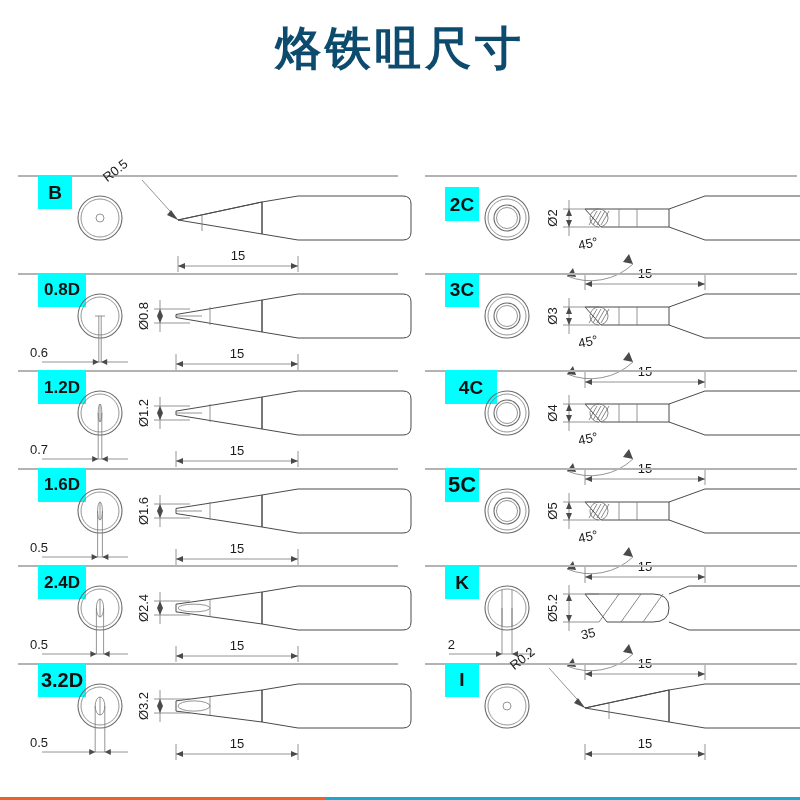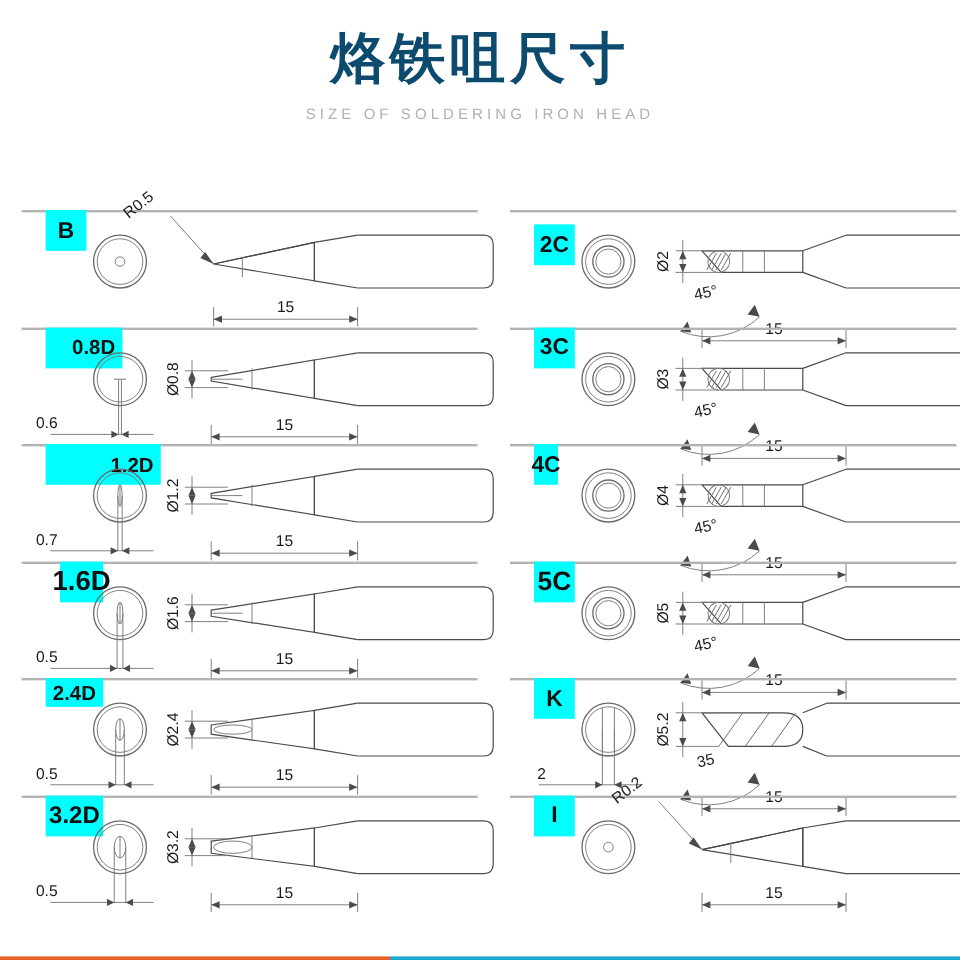--- a/index.html
+++ b/index.html
@@ -43,21 +43,20 @@
   .hatch{stroke:#6b6b6b;stroke-width:0.8;fill:none;}
   .txt{fill:#1b1b1b;font-family:"Liberation Sans","DejaVu Sans",sans-serif;font-size:13px;}
 </style>
 </head>
 <body>
 
 <div id="page">
 
   <div class="header">
     <div class="title">烙铁咀尺寸</div>
-    <div class="subtitle">SIZE OF SOLDERING IRON HEAD</div>
   </div>
 
   <div id="rows-host">
       <div class="row" style="left: 18px; top: 175px; width: 380px; height: 97.5px;">
         <div class="divider" style="width: 380px;"></div>
         <div class="badge" style="left: 20px; top: 0px; width: 34px; height: 34px; font-size: 19px;">B</div>
         <div class="svgwrap">
           <svg width="380" height="97.5" viewBox="0 0 380 97.5">
             <g>
               <circle cx="82" cy="43" r="22" class="ln2"></circle>
@@ -80,21 +79,21 @@
                 <line x1="112" y1="81" x2="112" y2="97" class="thin"></line>
                 <line x1="232" y1="81" x2="232" y2="97" class="thin"></line>
                 <text x="172" y="85" class="txt" text-anchor="middle">15</text>
               </g>
             </g>
           </svg>
         </div>
       </div>
       <div class="row" style="left: 18px; top: 272.5px; width: 380px; height: 97.5px;">
         <div class="divider" style="width: 380px;"></div>
-        <div class="badge" style="left: 20px; top: 0px; width: 48px; height: 34px; font-size: 17px; padding-left: 16px;">0.8D</div>
+        <div class="badge" style="left: 20px; top: 0px; width: 48px; height: 34px; font-size: 17px;">0.8D</div>
         <div class="svgwrap">
           <svg width="380" height="97.5" viewBox="0 0 380 97.5">
             <g>
               <circle cx="82" cy="43" r="22" class="ln2"></circle>
               <circle cx="82" cy="43" r="19" class="thin"></circle>
               <line x1="77" y1="43" x2="87" y2="43" class="thin"></line>
               <line x1="80.8" y1="43" x2="80.8" y2="89" class="thin"></line>
               <line x1="83.2" y1="43" x2="83.2" y2="89" class="thin"></line>
               <line x1="24" y1="89" x2="110" y2="89" class="thin"></line>
               <path d="M74.8,86 L80.8,89 L74.8,92 Z" fill="#4a4a4a" stroke="none"></path>
@@ -120,21 +119,21 @@
                 <line x1="110" y1="81" x2="110" y2="97" class="thin"></line>
                 <line x1="232" y1="81" x2="232" y2="97" class="thin"></line>
                 <text x="171" y="85" class="txt" text-anchor="middle">15</text>
               </g>
             </g>
           </svg>
         </div>
       </div>
       <div class="row" style="left: 18px; top: 370px; width: 380px; height: 97.5px;">
         <div class="divider" style="width: 380px;"></div>
-        <div class="badge" style="left: 20px; top: 0px; width: 48px; height: 34px; font-size: 17px; padding-left: 48px;">1.2D</div>
+        <div class="badge" style="left: 20px; top: 0px; width: 48px; height: 34px; font-size: 17px;">1.2D</div>
         <div class="svgwrap">
           <svg width="380" height="97.5" viewBox="0 0 380 97.5">
             <g>
               <circle cx="82" cy="43" r="22" class="ln2"></circle>
               <circle cx="82" cy="43" r="19" class="thin"></circle>
               <ellipse cx="82" cy="43" rx="1.7999999999999998" ry="9" class="thin"></ellipse>
               <line x1="82" y1="34" x2="82" y2="52" class="thin"></line>
               <line x1="80.2" y1="43" x2="80.2" y2="89" class="thin"></line>
               <line x1="83.8" y1="43" x2="83.8" y2="89" class="thin"></line>
               <line x1="24" y1="89" x2="110" y2="89" class="thin"></line>
@@ -161,21 +160,21 @@
                 <line x1="110" y1="81" x2="110" y2="97" class="thin"></line>
                 <line x1="232" y1="81" x2="232" y2="97" class="thin"></line>
                 <text x="171" y="85" class="txt" text-anchor="middle">15</text>
               </g>
             </g>
           </svg>
         </div>
       </div>
       <div class="row" style="left: 18px; top: 467.5px; width: 380px; height: 97.5px;">
         <div class="divider" style="width: 380px;"></div>
-        <div class="badge" style="left: 20px; top: 0px; width: 36px; height: 34px; font-size: 23px; margin-left: 12px;">1.6D</div>
+        <div class="badge" style="left: 20px; top: 0px; width: 48px; height: 34px; font-size: 17px;">1.6D</div>
         <div class="svgwrap">
           <svg width="380" height="97.5" viewBox="0 0 380 97.5">
             <g>
               <circle cx="82" cy="43" r="22" class="ln2"></circle>
               <circle cx="82" cy="43" r="19" class="thin"></circle>
               <ellipse cx="82" cy="43" rx="2.4000000000000004" ry="9" class="thin"></ellipse>
               <line x1="82" y1="34" x2="82" y2="52" class="thin"></line>
               <line x1="79.6" y1="43" x2="79.6" y2="89" class="thin"></line>
               <line x1="84.4" y1="43" x2="84.4" y2="89" class="thin"></line>
               <line x1="24" y1="89" x2="110" y2="89" class="thin"></line>
@@ -202,21 +201,21 @@
                 <line x1="110" y1="81" x2="110" y2="97" class="thin"></line>
                 <line x1="232" y1="81" x2="232" y2="97" class="thin"></line>
                 <text x="171" y="85" class="txt" text-anchor="middle">15</text>
               </g>
             </g>
           </svg>
         </div>
       </div>
       <div class="row" style="left: 18px; top: 565px; width: 380px; height: 97.5px;">
         <div class="divider" style="width: 380px;"></div>
-        <div class="badge" style="left: 20px; top: 0px; width: 48px; height: 24px; font-size: 17px;">2.4D</div>
+        <div class="badge" style="left: 20px; top: 0px; width: 48px; height: 34px; font-size: 17px;">2.4D</div>
         <div class="svgwrap">
           <svg width="380" height="97.5" viewBox="0 0 380 97.5">
             <g>
               <circle cx="82" cy="43" r="22" class="ln2"></circle>
               <circle cx="82" cy="43" r="19" class="thin"></circle>
               <ellipse cx="82" cy="43" rx="3.5999999999999996" ry="9" class="thin"></ellipse>
               <line x1="82" y1="34" x2="82" y2="52" class="thin"></line>
               <line x1="78.4" y1="43" x2="78.4" y2="89" class="thin"></line>
               <line x1="85.6" y1="43" x2="85.6" y2="89" class="thin"></line>
               <line x1="24" y1="89" x2="110" y2="89" class="thin"></line>
@@ -370,21 +369,21 @@
                 <line x1="112" y1="99" x2="112" y2="115" class="thin"></line>
                 <line x1="232" y1="99" x2="232" y2="115" class="thin"></line>
                 <text x="172" y="103" class="txt" text-anchor="middle">15</text>
               </g>
             </g>
           </svg>
         </div>
       </div>
       <div class="row" style="left: 425px; top: 370px; width: 372px; height: 97.5px;">
         <div class="divider" style="width: 372px;"></div>
-        <div class="badge" style="left: 20px; top: 0px; width: 20px; height: 34px; font-size: 19px;">4C</div>
+        <div class="badge" style="left: 20px; top: 0px; width: 52px; height: 34px; font-size: 19px;">4C</div>
         <div class="svgwrap">
           <svg width="372" height="97.5" viewBox="0 0 372 97.5">
             <g>
               <circle cx="82" cy="43" r="22" class="ln2"></circle>
               <circle cx="82" cy="43" r="19" class="thin"></circle>
               <circle cx="82" cy="43" r="13" class="ln2"></circle>
               <circle cx="82" cy="43" r="10.5" class="thin"></circle>
               <g transform="translate(48,0)">
                 <path d="M112,34 L196,34 L196,52 L128,52 Z" class="ln"></path>
                 <ellipse cx="126" cy="43" rx="9" ry="9" transform="rotate(-20 126 43)" class="thin"></ellipse>

